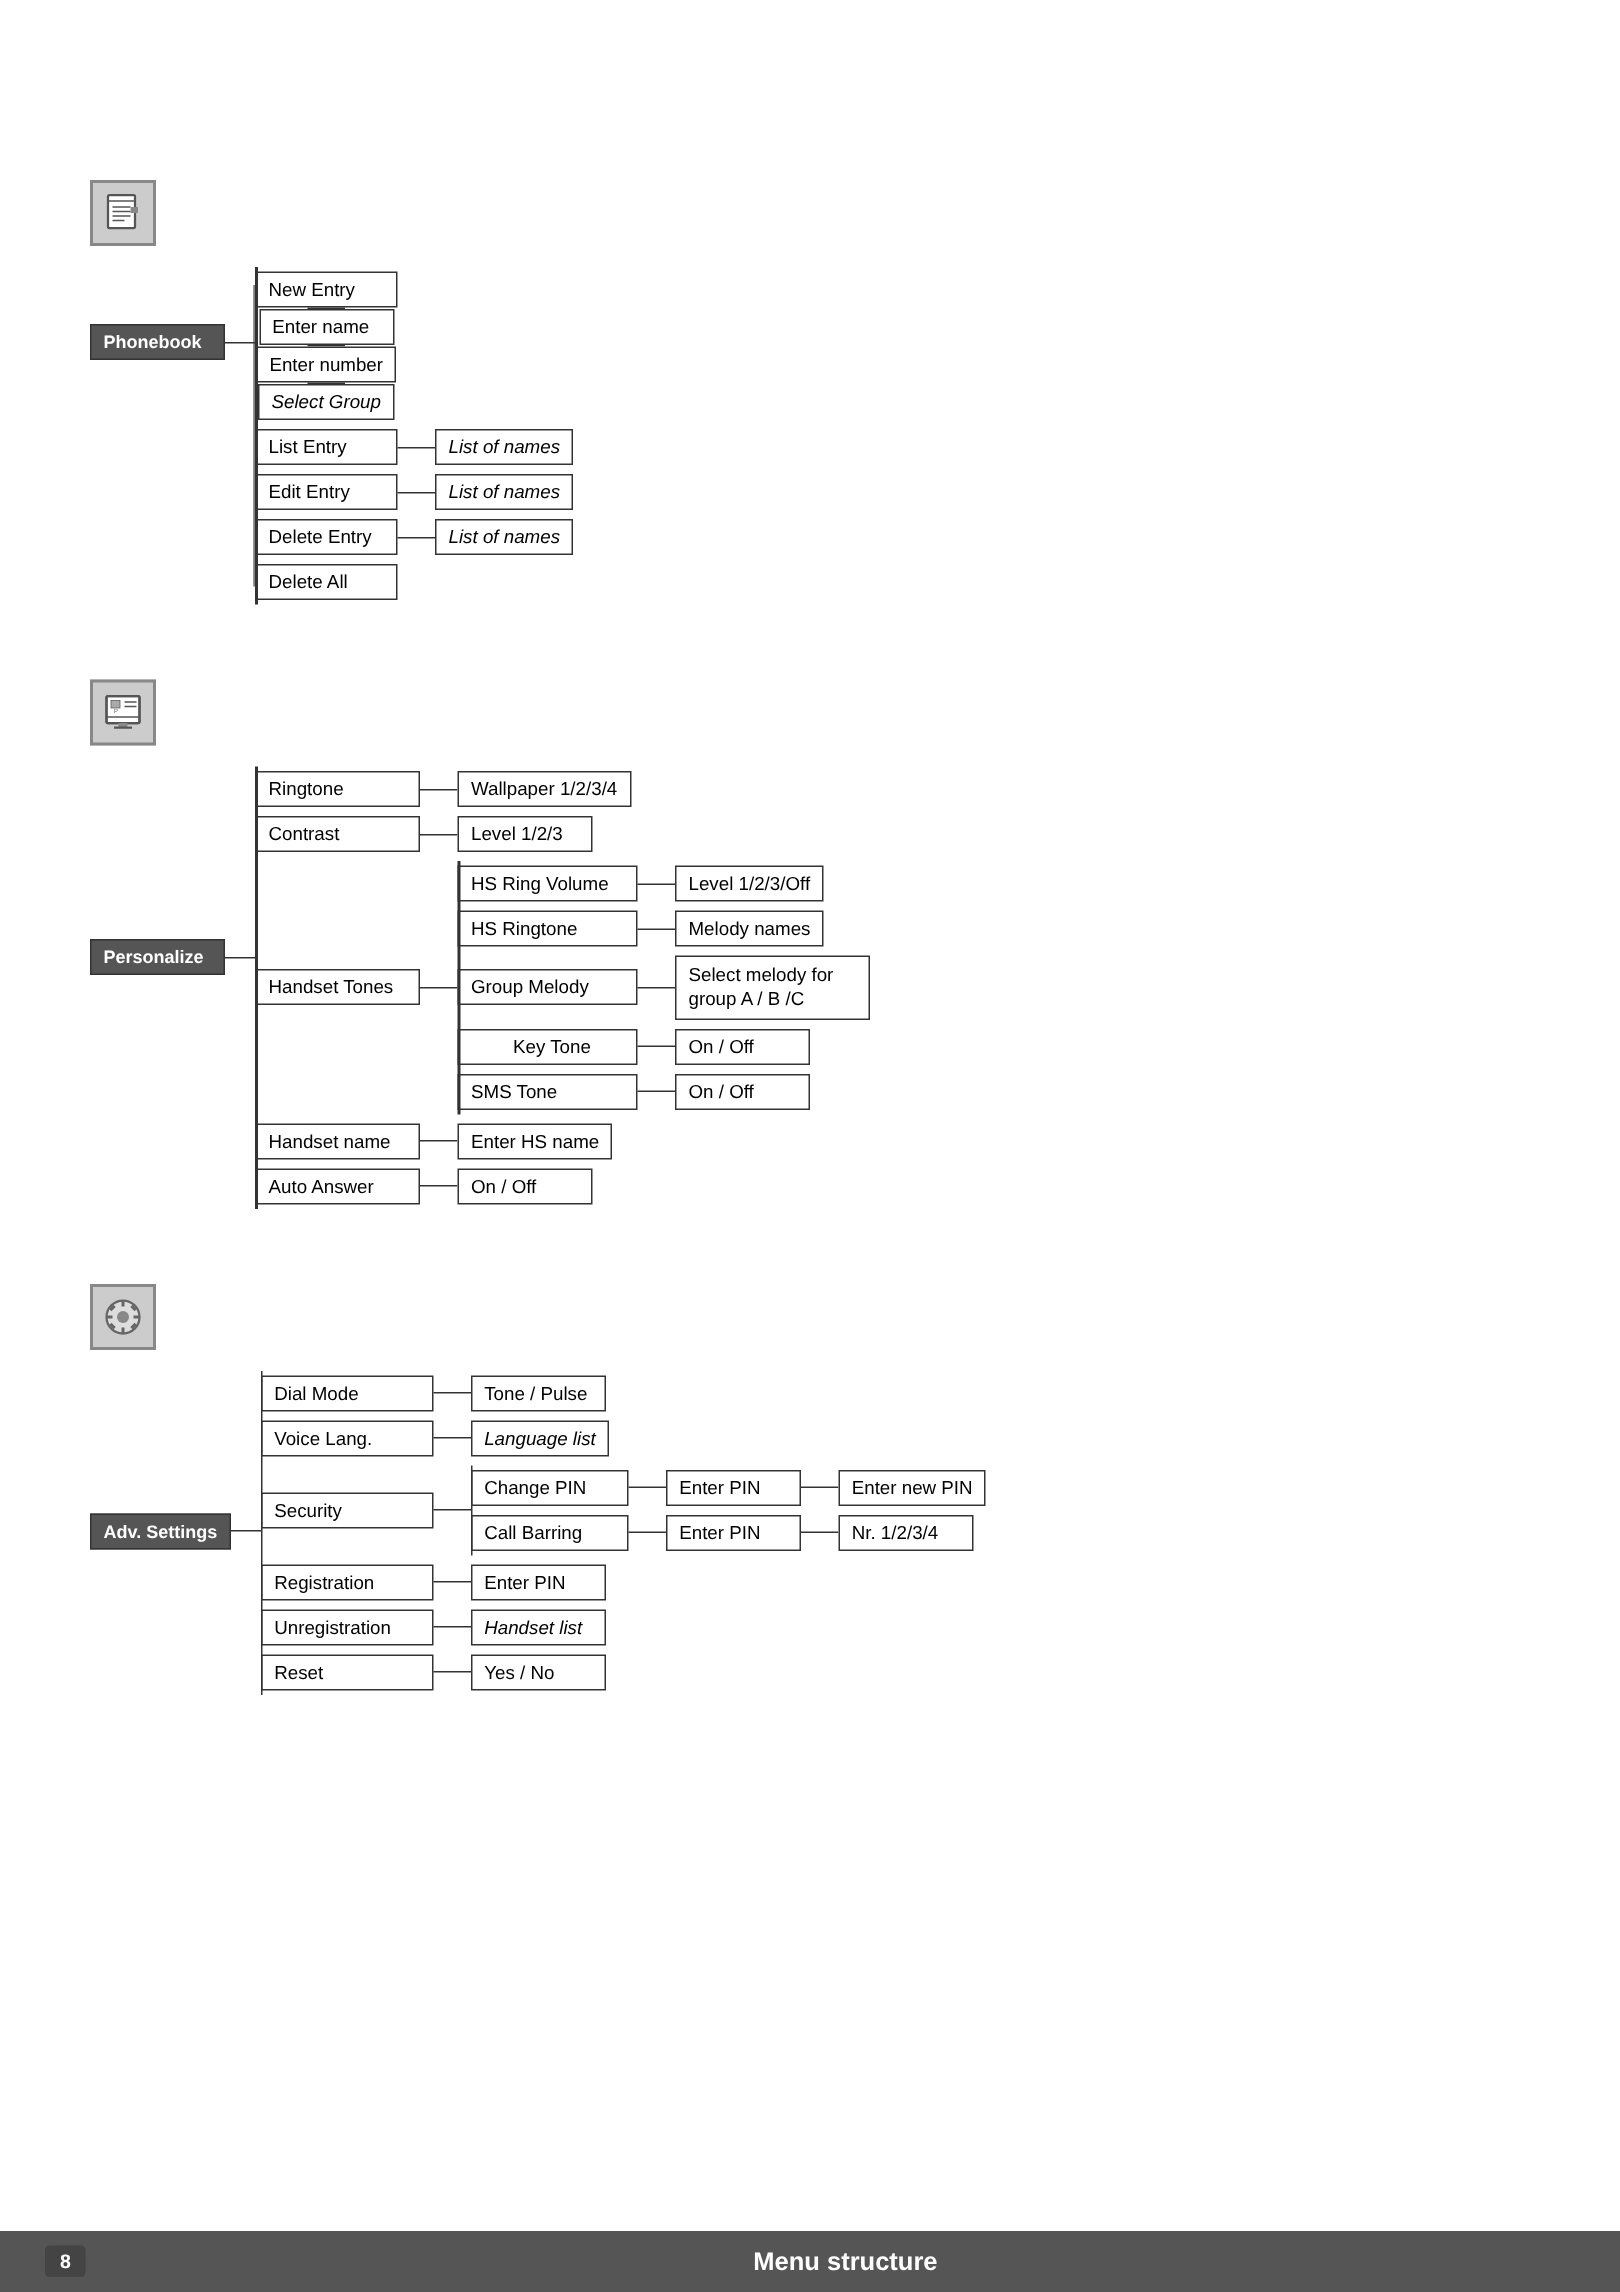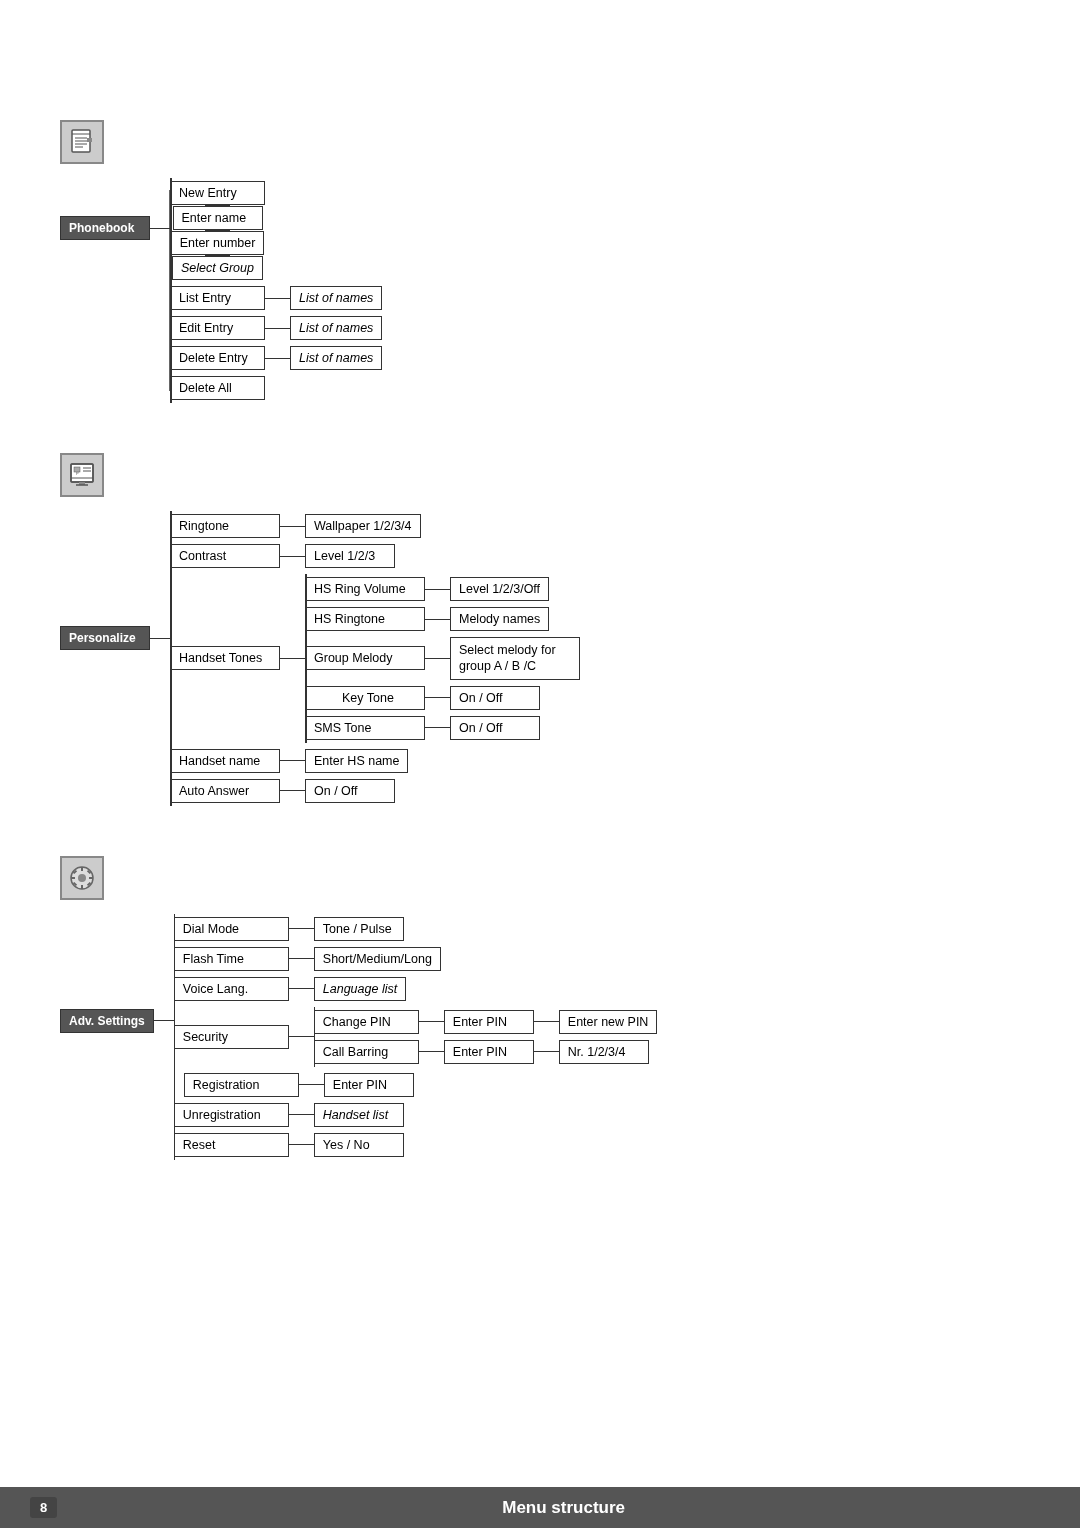--- a/index.html
+++ b/index.html
@@ -254,25 +254,20 @@
       </div>
 
       <div style="display:flex;flex-direction:column;position:relative;">
 
         <div style="display:flex;flex-direction:row;align-items:center;margin:3px 0;">
           <div class="node-box" style="min-width:115px;">Dial Mode</div>
           <div class="tree-h-connector"></div>
           <div class="node-box">Tone / Pulse</div>
         </div>
 
-        <div style="display:flex;flex-direction:row;align-items:center;margin:3px 0;">
-          <div class="node-box" style="min-width:115px;">Flash Time</div>
-          <div class="tree-h-connector"></div>
-          <div class="node-box">Short/Medium/Long</div>
-        </div>
 
         <div style="display:flex;flex-direction:row;align-items:center;margin:3px 0;">
           <div class="node-box" style="min-width:115px;">Voice Lang.</div>
           <div class="tree-h-connector"></div>
           <div class="node-box" style="font-style:italic;">Language list</div>
         </div>
 
         <div style="display:flex;flex-direction:row;align-items:flex-start;margin:3px 0;">
           <div class="node-box" style="min-width:115px;align-self:center;">Security</div>
           <div class="tree-h-connector" style="align-self:center;"></div>
@@ -291,21 +286,21 @@
               <div class="tree-h-connector"></div>
               <div class="node-box">Enter PIN</div>
               <div class="tree-h-connector"></div>
               <div class="node-box">Nr. 1/2/3/4</div>
             </div>
 
             <div style="position:absolute;left:0;top:0;bottom:0;width:1.5px;background:#333;"></div>
           </div>
         </div>
 
-        <div style="display:flex;flex-direction:row;align-items:center;margin:3px 0;padding-left:10px;">
+        <div style="display:flex;flex-direction:row;align-items:center;margin:3px 0;">
           <div class="node-box" style="min-width:115px;">Registration</div>
           <div class="tree-h-connector"></div>
           <div class="node-box">Enter PIN</div>
         </div>
 
         <div style="display:flex;flex-direction:row;align-items:center;margin:3px 0;">
           <div class="node-box" style="min-width:115px;">Unregistration</div>
           <div class="tree-h-connector"></div>
           <div class="node-box" style="font-style:italic;">Handset list</div>
         </div>

